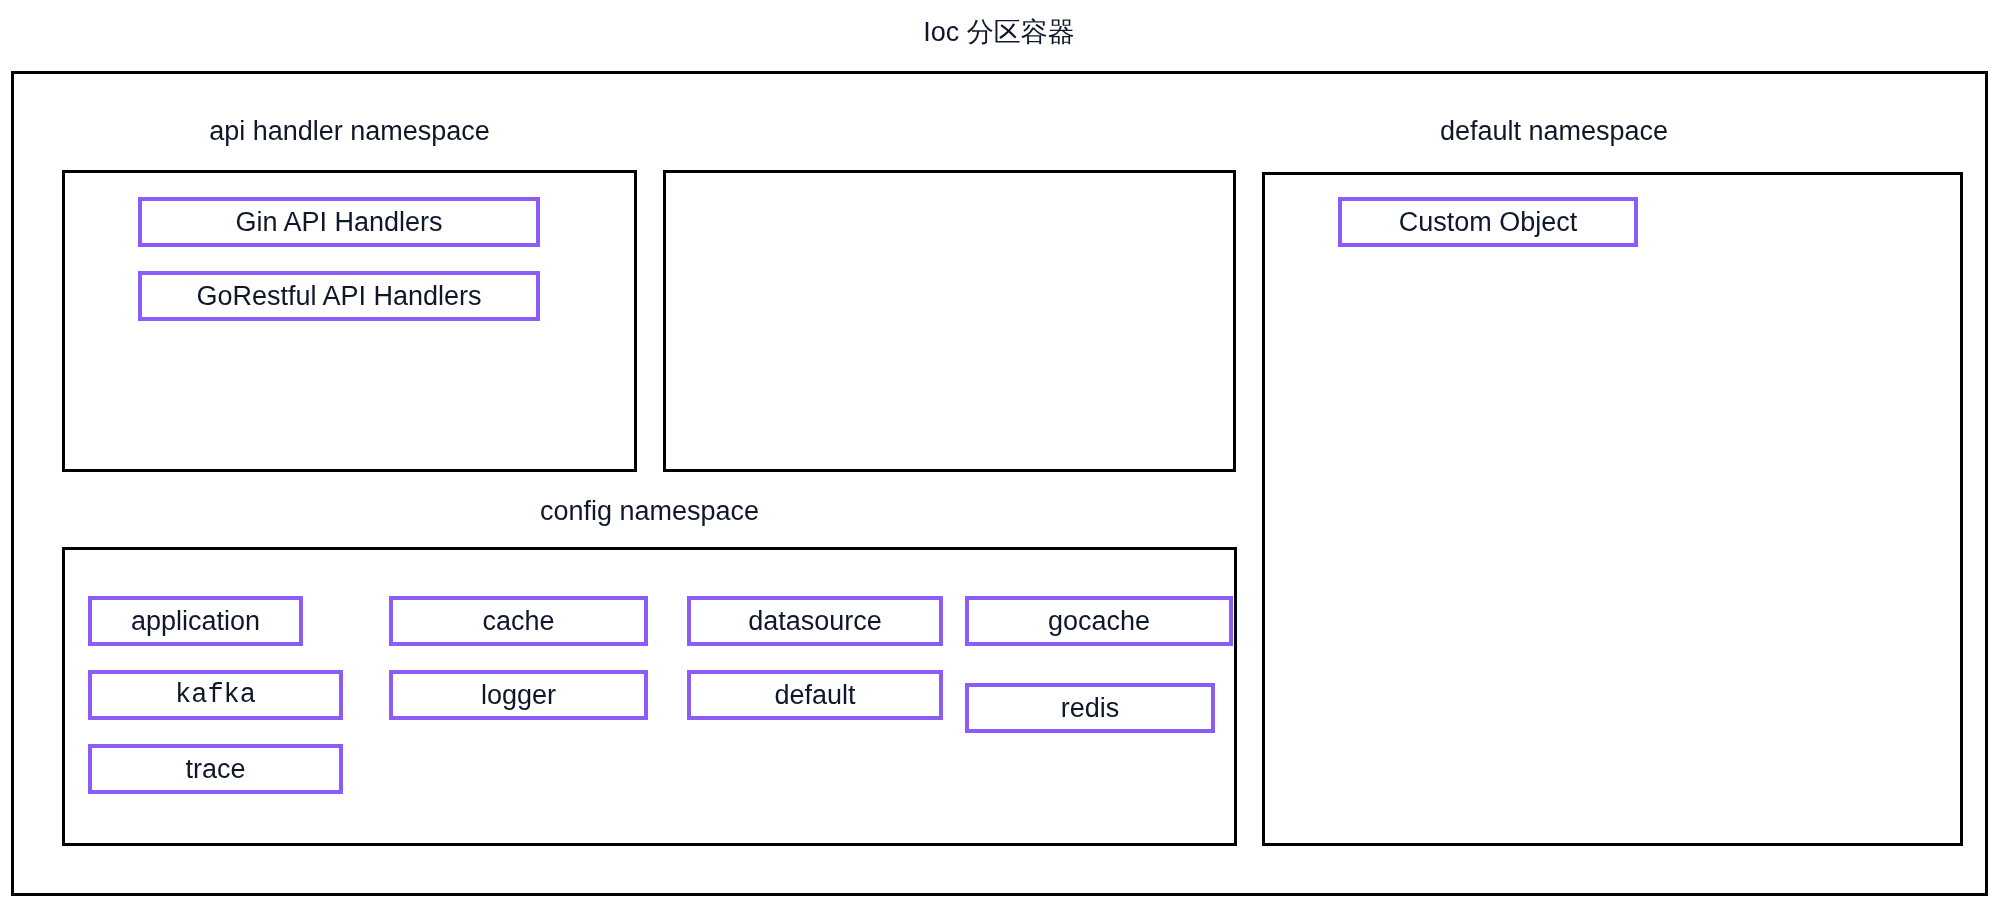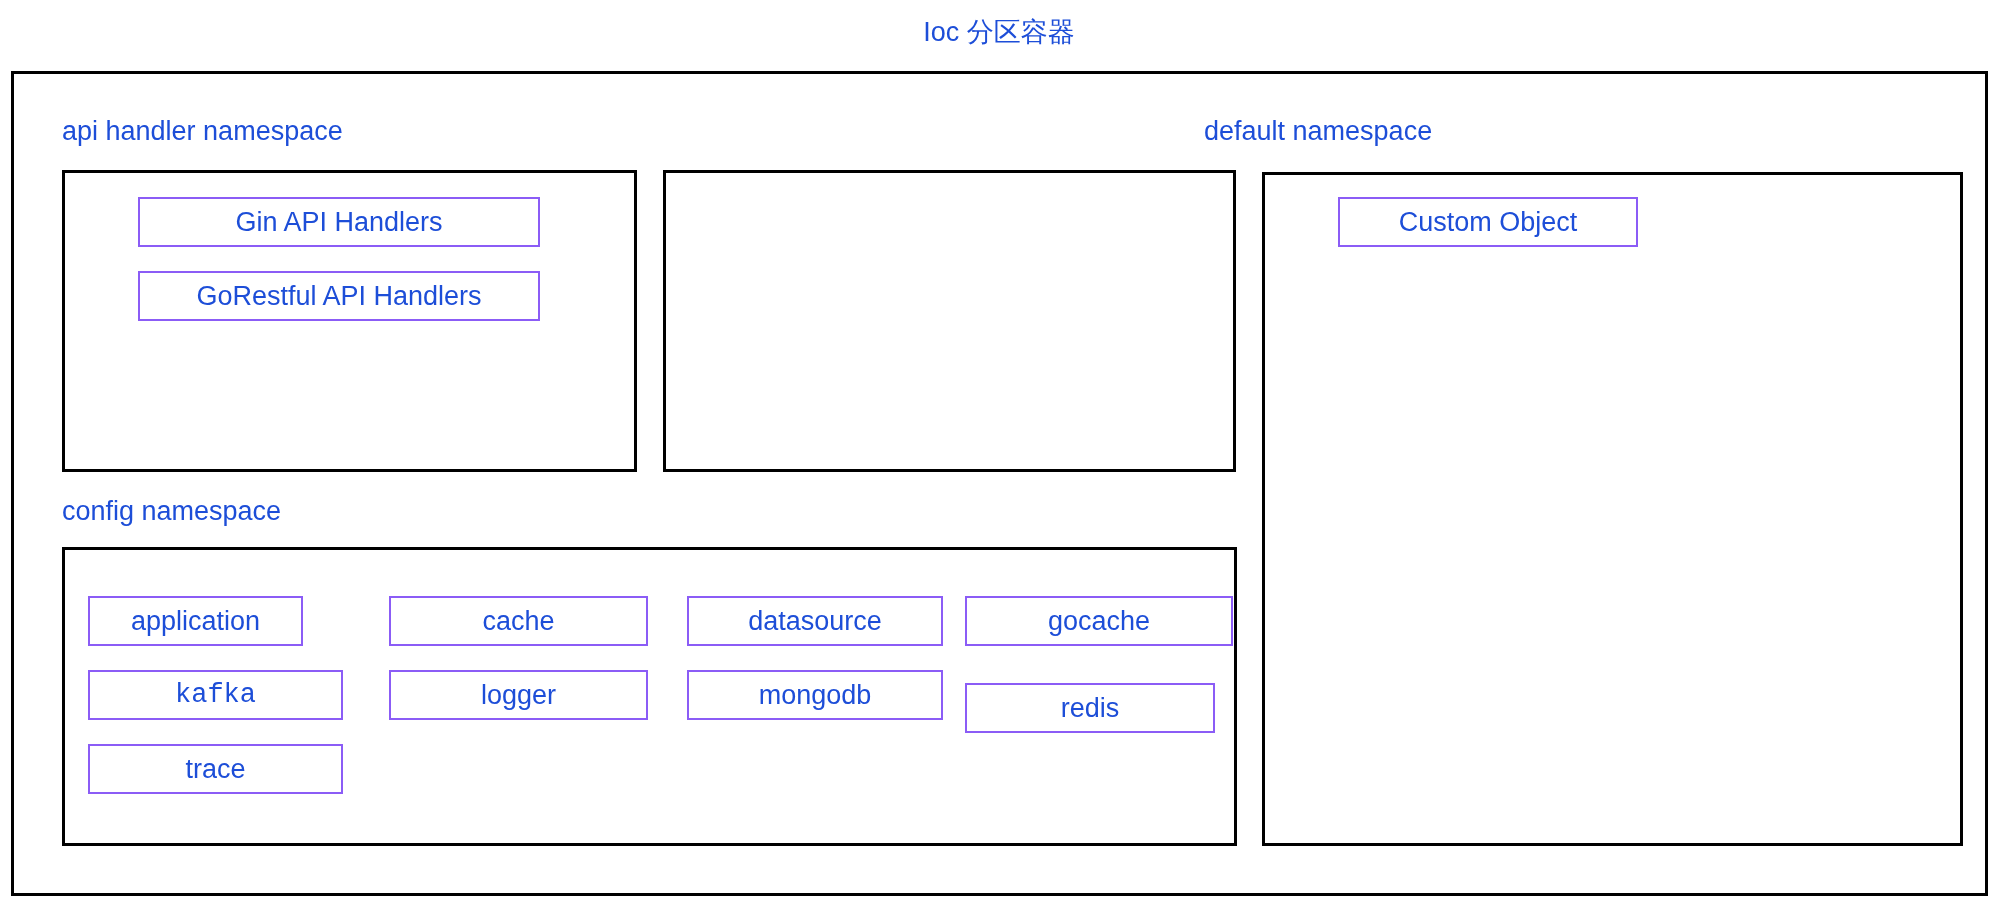--- a/index.html
+++ b/index.html
@@ -2,21 +2,21 @@
 <html><head>
 <meta charset="utf-8">
 <style>
   html, body { margin: 0; padding: 0; background: #ffffff; }
   .canvas {
     position: relative;
     width: 1998px;
     height: 910px;
     background: #ffffff;
     font-family: "Liberation Sans", sans-serif;
-    color: #1d4ed8;
+    color: #0f172a;
     overflow: hidden;
   }
   .diagram-title {
     position: absolute;
     top: 14px;
     left: 0;
     width: 100%;
     text-align: center;
     font-size: 27px;
     line-height: 36px;
@@ -25,27 +25,27 @@
   .frame {
     position: absolute;
     box-sizing: border-box;
     border: 3px solid #000000;
     background: #ffffff;
   }
   .ns-label {
     position: absolute;
     font-size: 27px;
     line-height: 34px;
-    text-align: left;
+    text-align: center;
     white-space: nowrap;
   }
   .item {
     position: absolute;
     box-sizing: border-box;
-    border: 2px solid #8b5cf6;
+    border: 4px solid #8b5cf6;
     background: #ffffff;
     display: flex;
     align-items: center;
     justify-content: center;
     font-size: 27px;
     white-space: nowrap;
   }
 
   
   .outer { left: 11px; top: 71px; width: 1977px; height: 825px; }
@@ -106,17 +106,17 @@
 
 
   <div class="item it-custom">Custom Object</div>
 
   <div class="item it-application">application</div>
   <div class="item it-cache">cache</div>
   <div class="item it-datasource">datasource</div>
   <div class="item it-gocache">gocache</div>
   <div class="item it-kafka">kafka</div>
   <div class="item it-logger">logger</div>
-  <div class="item it-mongodb">mongodb</div>
+  <div class="item it-mongodb">default</div>
   <div class="item it-redis">redis</div>
   <div class="item it-trace">trace</div>
 
 </div>
 
 </body></html>

